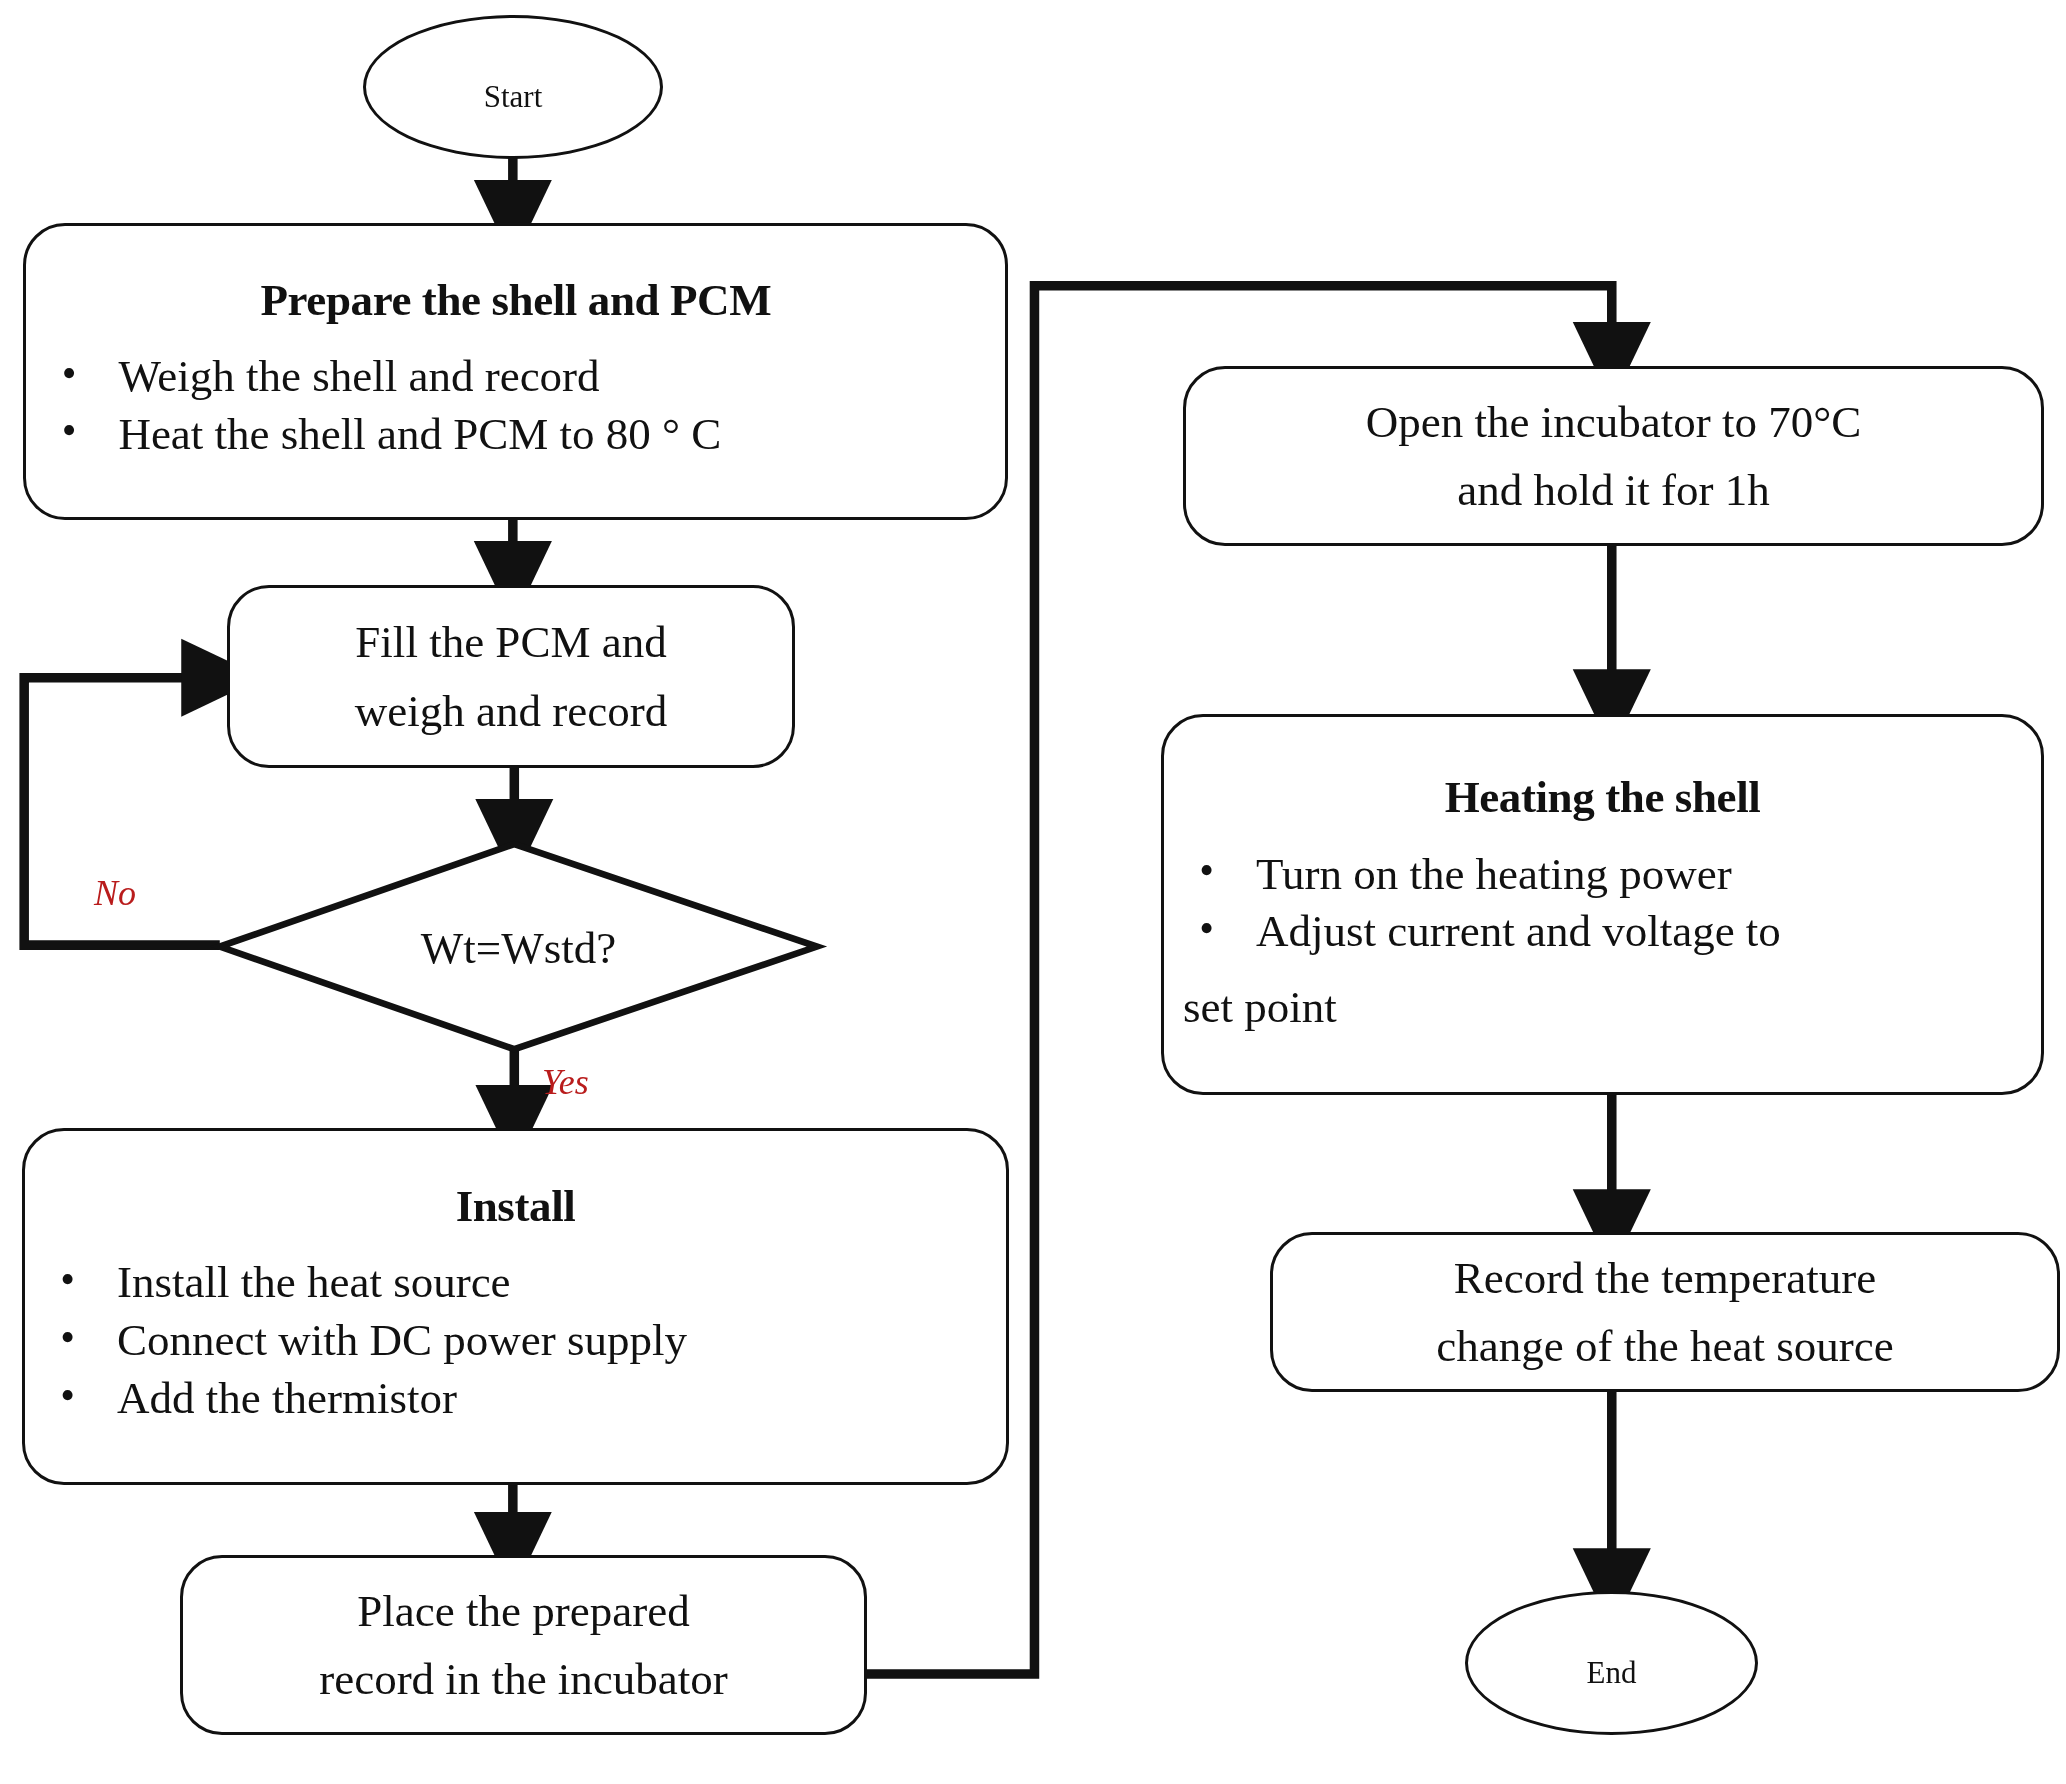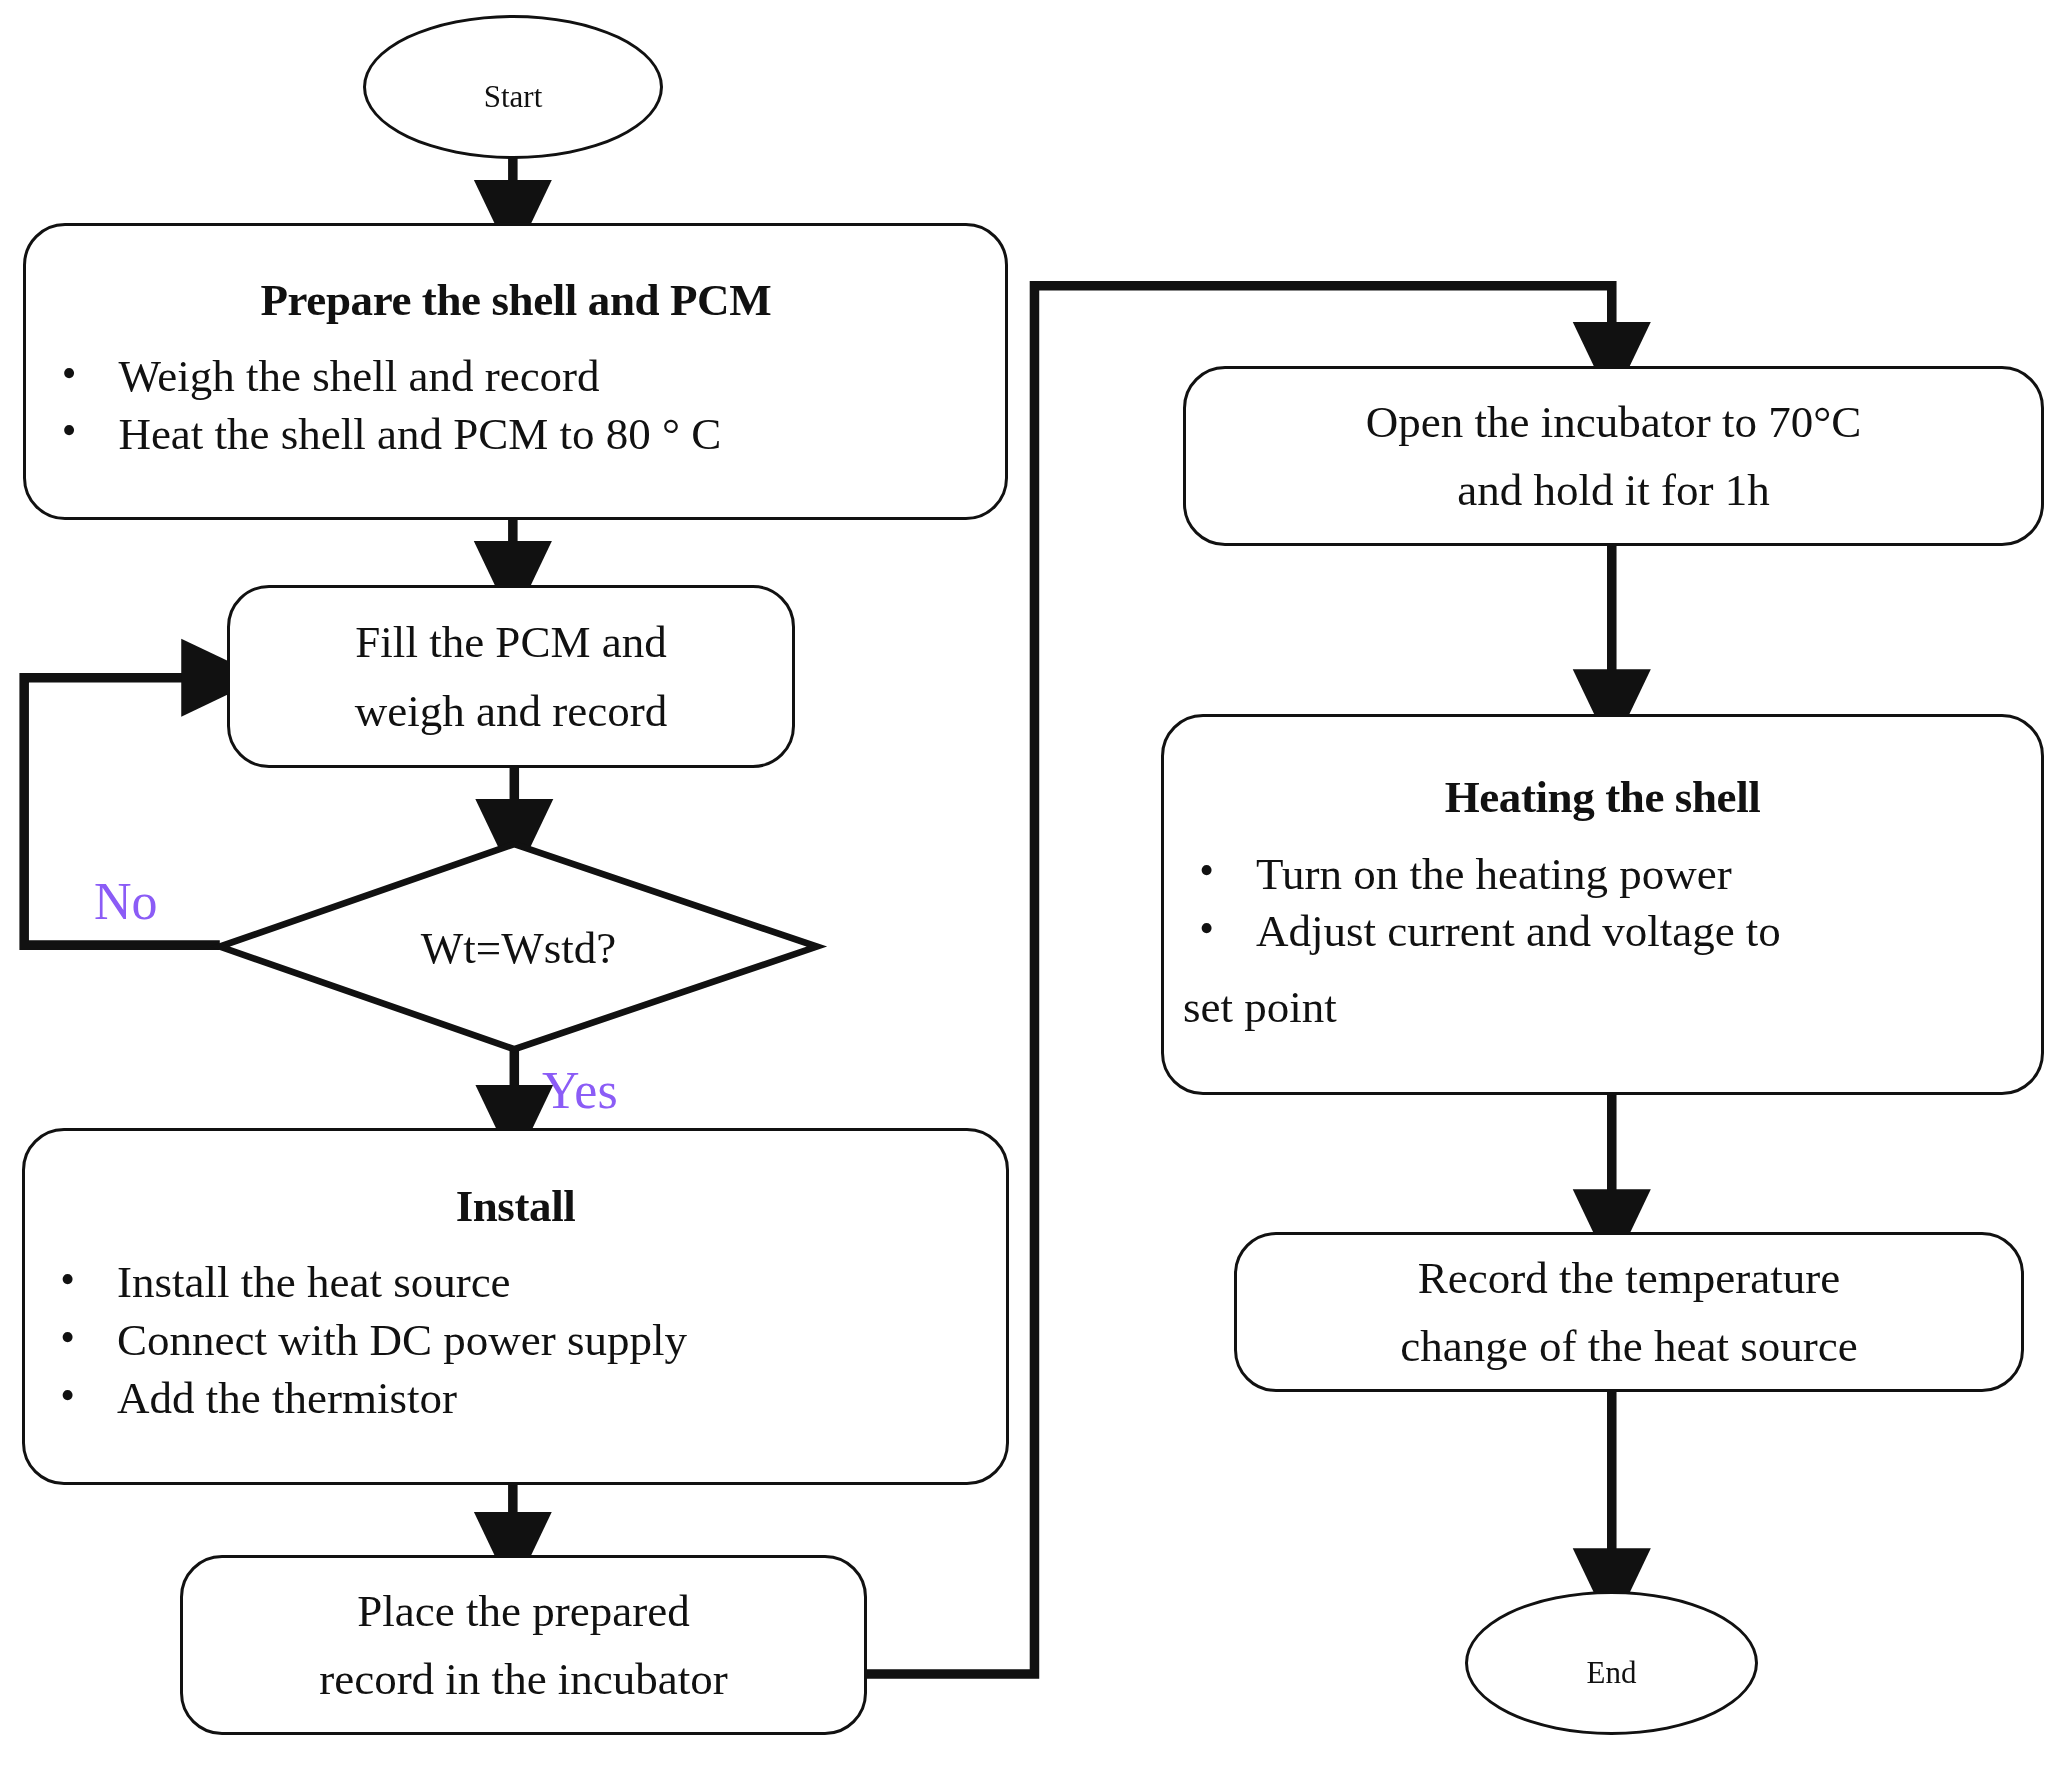--- a/index.html
+++ b/index.html
@@ -75,23 +75,24 @@
   ul.bullets li::before {
     content: "\2022";
     position: absolute;
     left: 10.3px;
     top: -1.5px;
     font-size: 42px;
     line-height: 1.22;
   }
   .edge-label {
     position: absolute;
-    font-size: 52px;
-    color: #8b5cf6;
+    font-size: 36px;
+    color: #b91c1c;
     white-space: nowrap;
+    font-style: italic;
   }
 </style>
 </head>
 <body>
 
 <div id="canvas">
 
   <svg class="edges" viewBox="0 0 2820 2435">
     <defs>
       <marker id="arrowHead" markerWidth="9" markerHeight="9" refX="4.2" refY="4.5" orient="auto" markerUnits="strokeWidth">
@@ -172,21 +173,21 @@
 
   <div class="node rounded" style="left:1161px; top:714px; width:883px; height:381px; padding:13px 0 13px 0;">
     <div class="node-title">Heating the shell</div>
     <ul class="bullets">
       <li>Turn on the heating power</li>
       <li>Adjust current and voltage to</li>
     </ul>
     <div style="font-size:45px; line-height:1.22; padding:0 19px 0 19px;">set point</div>
   </div>
 
-  <div class="node rounded centered" style="left:1234px; top:1232px; width:790px; height:160px;">
+  <div class="node rounded centered" style="left:1270px; top:1232px; width:790px; height:160px;">
     <div class="node-text">Record the temperature</div>
     <div class="node-text">change of the heat source</div>
   </div>
 
   <div class="node terminal" style="left:1465px; top:1591px; width:293px; height:144px;">
     <span class="terminal-text">End</span>
   </div>
 
 </div>
 

